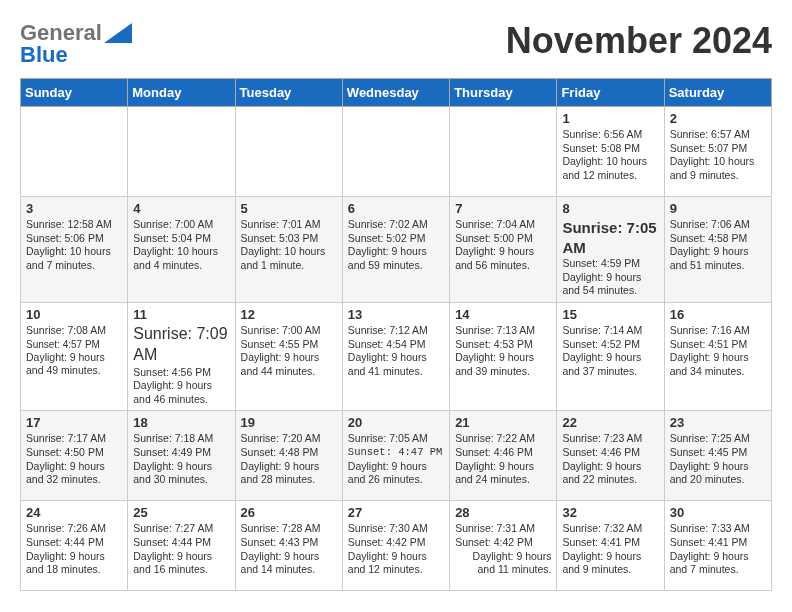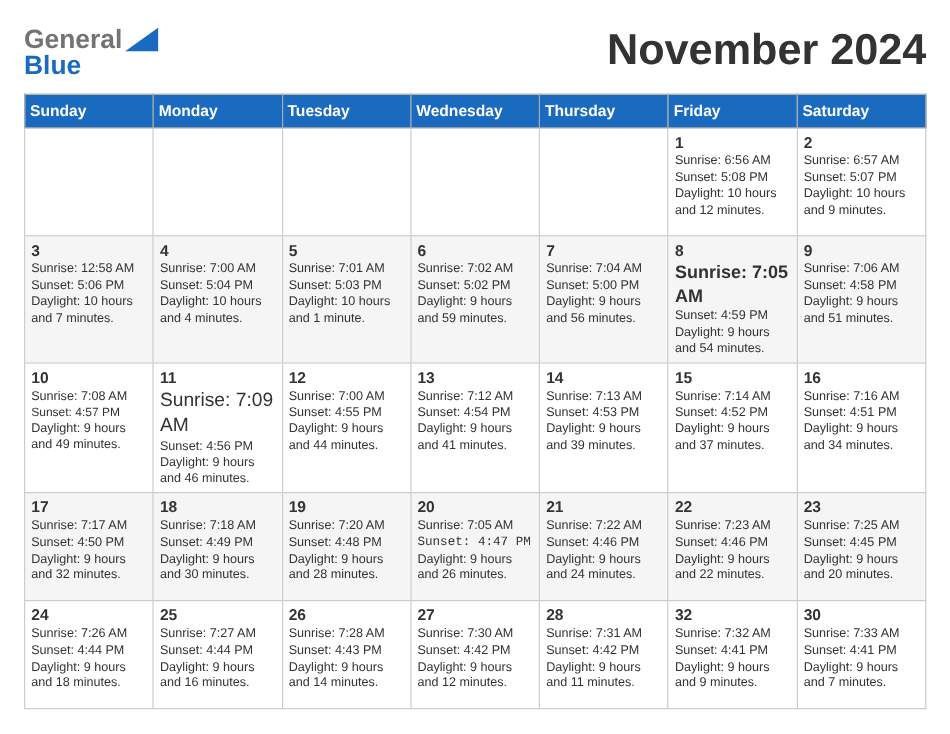--- a/index.html
+++ b/index.html
@@ -273,21 +273,21 @@
         <td>
           <span class="day-number">27</span>
           <div style="font-size: 10.5px; line-height: 1.3;">Sunrise: 7:30 AM</div>
           <div style="font-size: 10.5px; line-height: 1.3;">Sunset: 4:42 PM</div>
           <div style="font-size: 10.5px; line-height: 1.3;">Daylight: 9 hours and 12 minutes.</div>
         </td>
         <td>
           <span class="day-number">28</span>
           <div style="font-size: 10.5px; line-height: 1.3;">Sunrise: 7:31 AM</div>
           <div style="font-size: 10.5px; line-height: 1.3;">Sunset: 4:42 PM</div>
-          <div style="font-size: 10.5px; line-height: 1.3;">Daylight: 9 hours and 11 minutes.</div>
+          <div style="font-size: 10.5px; line-height: 1.3; text-align: right;">Daylight: 9 hours and 11 minutes.</div>
         </td>
         <td>
           <span class="day-number">32</span>
           <div style="font-size: 10.5px; line-height: 1.3;">Sunrise: 7:32 AM</div>
           <div style="font-size: 10.5px; line-height: 1.3;">Sunset: 4:41 PM</div>
           <div style="font-size: 10.5px; line-height: 1.3;">Daylight: 9 hours and 9 minutes.</div>
         </td>
         <td>
           <span class="day-number">30</span>
           <div style="font-size: 10.5px; line-height: 1.3;">Sunrise: 7:33 AM</div>

